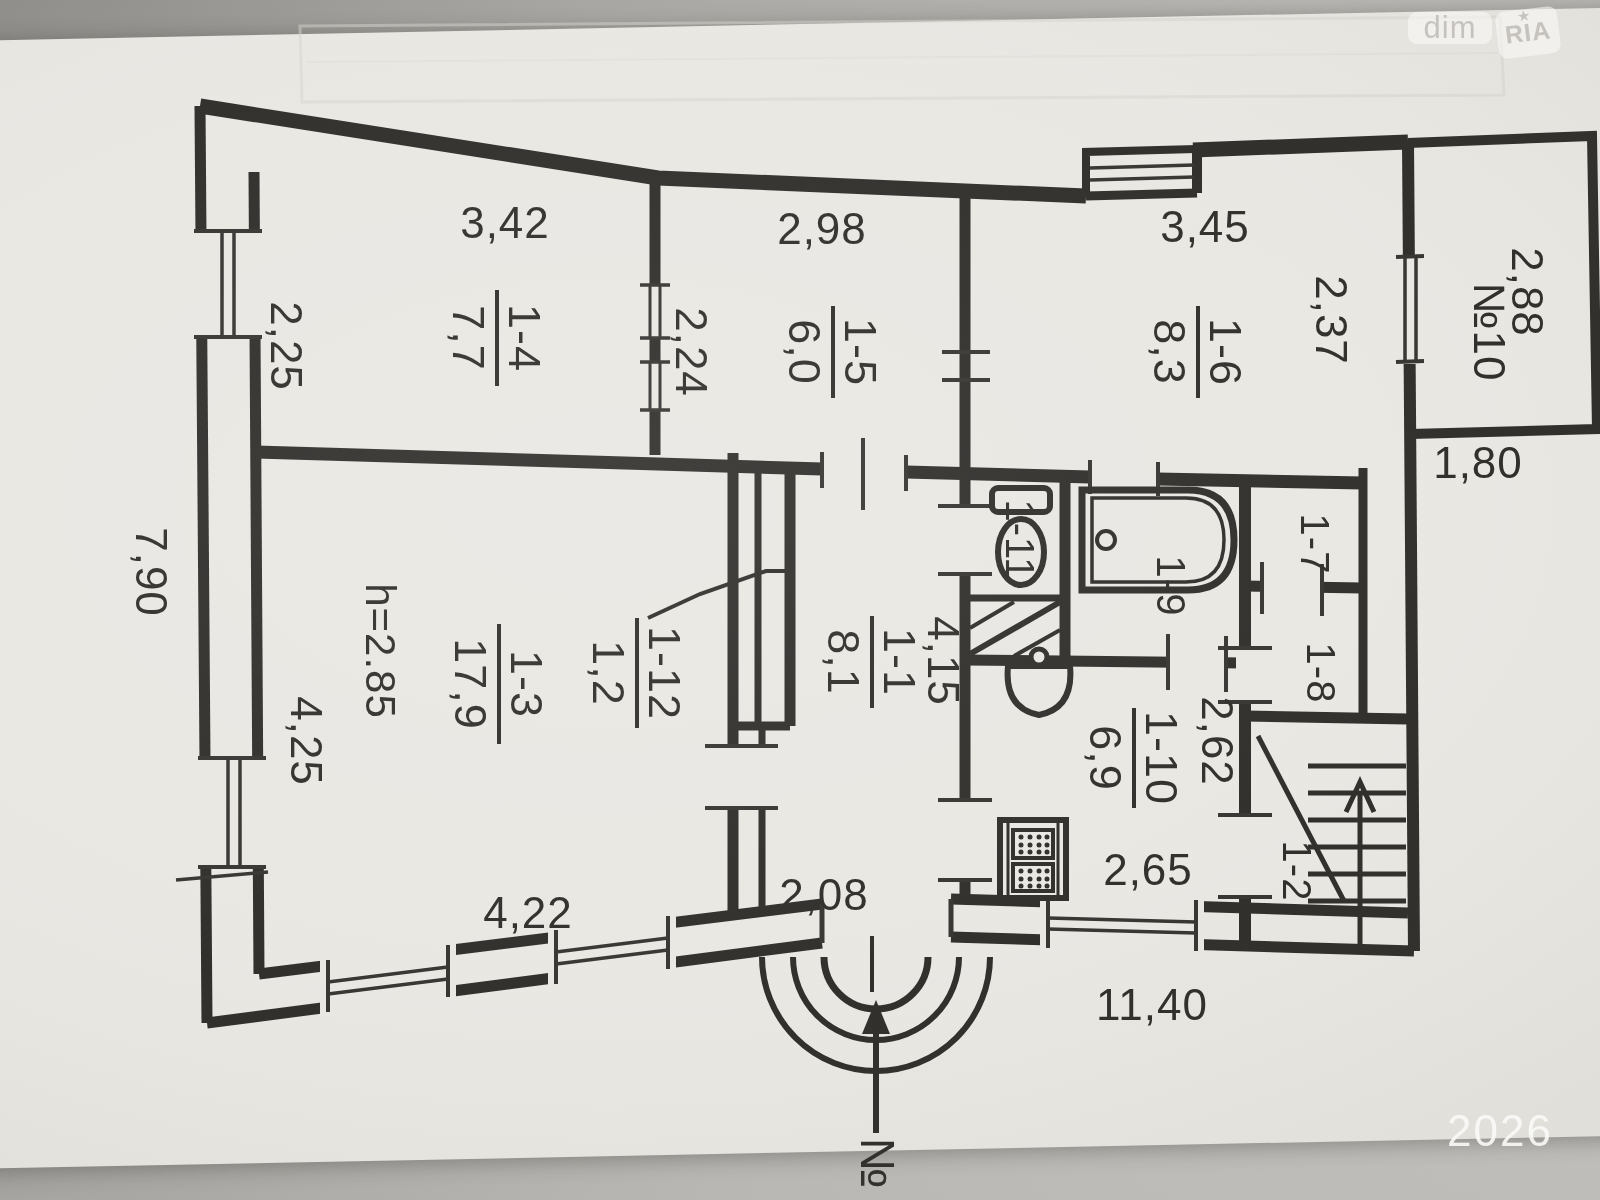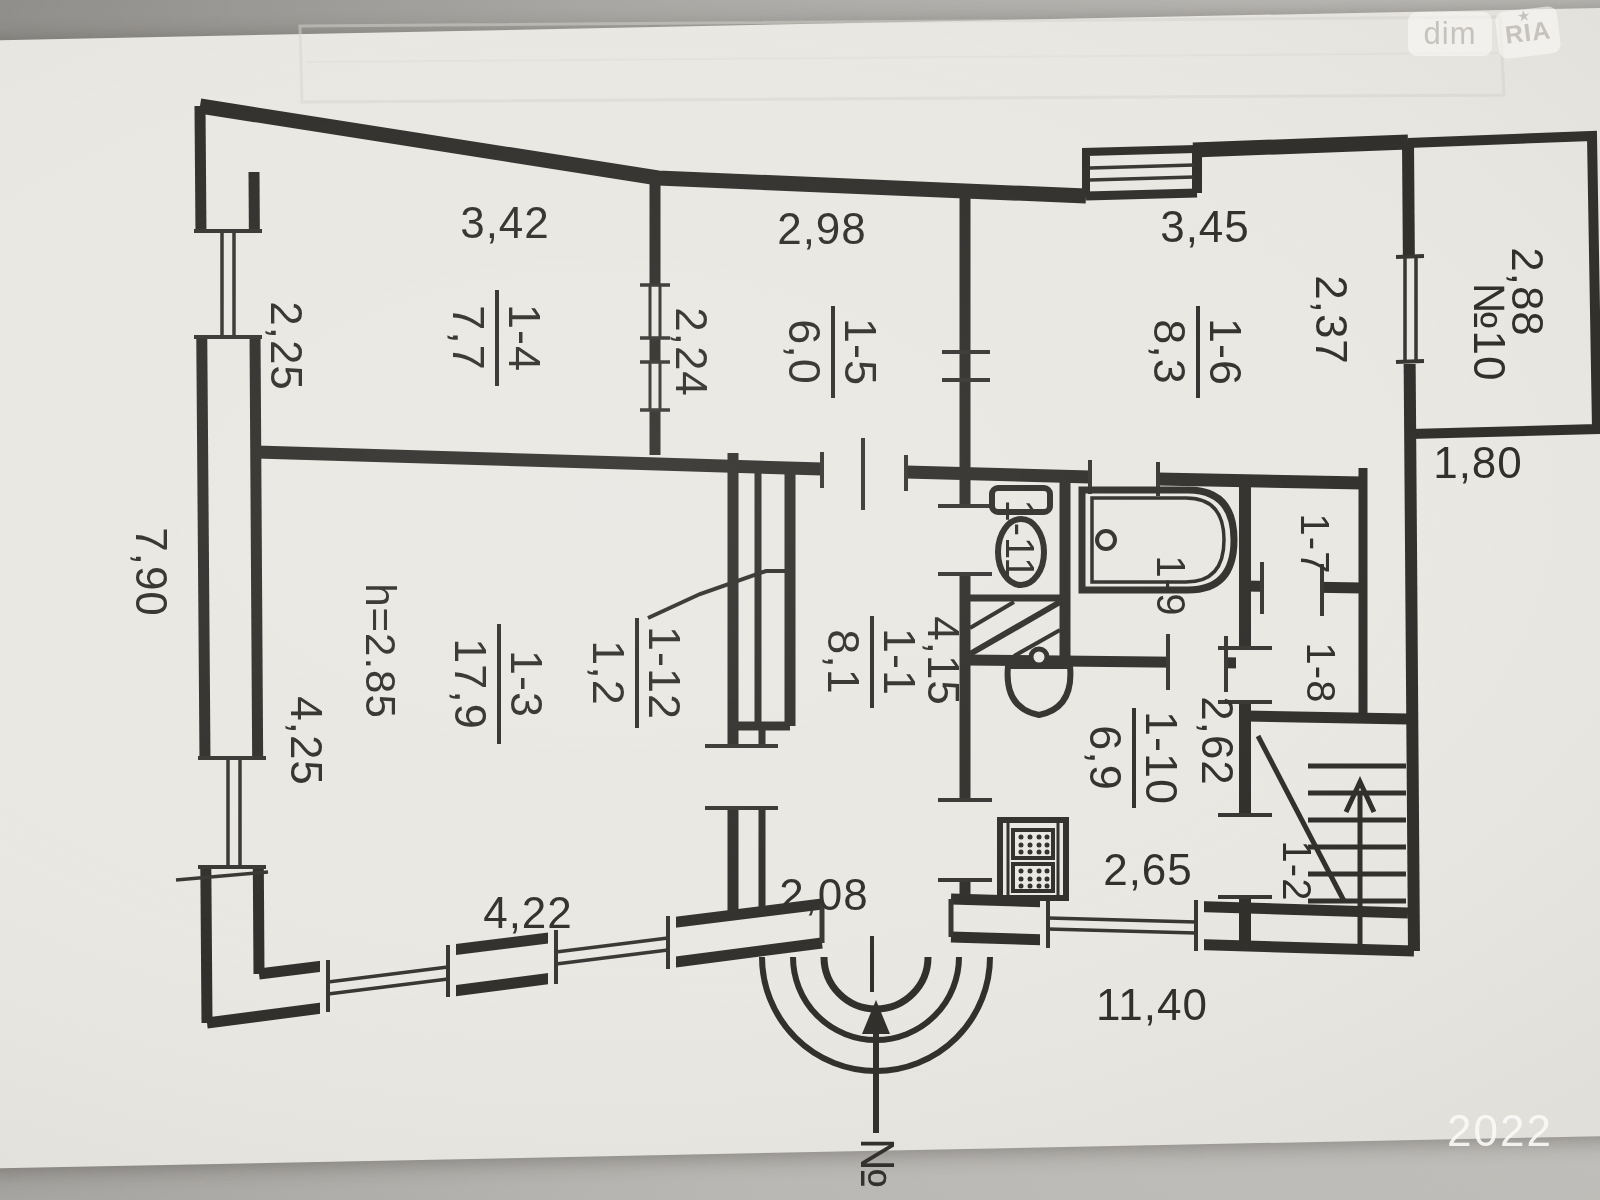--- a/index.html
+++ b/index.html
@@ -23,21 +23,21 @@
   .dim{font-size:44px;letter-spacing:1px;}
   .dim-s{font-size:42px;letter-spacing:1px;}
   .code{font-size:40px;letter-spacing:1px;}
   .frac{font-size:45px;letter-spacing:1px;}
   .mark{font-size:48px;}
   .badge{
     position:absolute;display:flex;align-items:center;justify-content:center;
     background:rgba(253,252,249,0.55);border-radius:9px;color:#c6c3be;
     font-weight:700;
   }
-  #badge-dim{left:1408px;top:12px;width:84px;height:44px;font-size:31px;font-weight:500;letter-spacing:1px;}
+  #badge-dim{left:1408px;top:12px;width:84px;height:32px;font-size:31px;font-weight:500;letter-spacing:1px;}
   #badge-ria{left:1497px;top:9px;width:62px;height:47px;font-size:25px;transform:rotate(-7deg);letter-spacing:1px;}
   #ria-star{position:absolute;top:-1px;left:23px;font-size:13px;color:#c6c3be;}
   #year-watermark{
     position:absolute;left:1447px;top:1106px;font-size:44px;color:rgba(250,250,247,0.9);letter-spacing:2px;
   }
 </style>
 </head>
 <body>
 
 <div id="paper"></div>
@@ -316,13 +316,13 @@
 
 <div id="shade"></div>
 
 <div class="badge" id="badge-dim">
   <span>dim</span>
 </div>
 <div class="badge" id="badge-ria">
   <span id="ria-star">★</span>
   <span>RIA</span>
 </div>
-<div id="year-watermark">2022</div>
+<div id="year-watermark">2026</div>
 
 </body></html>

